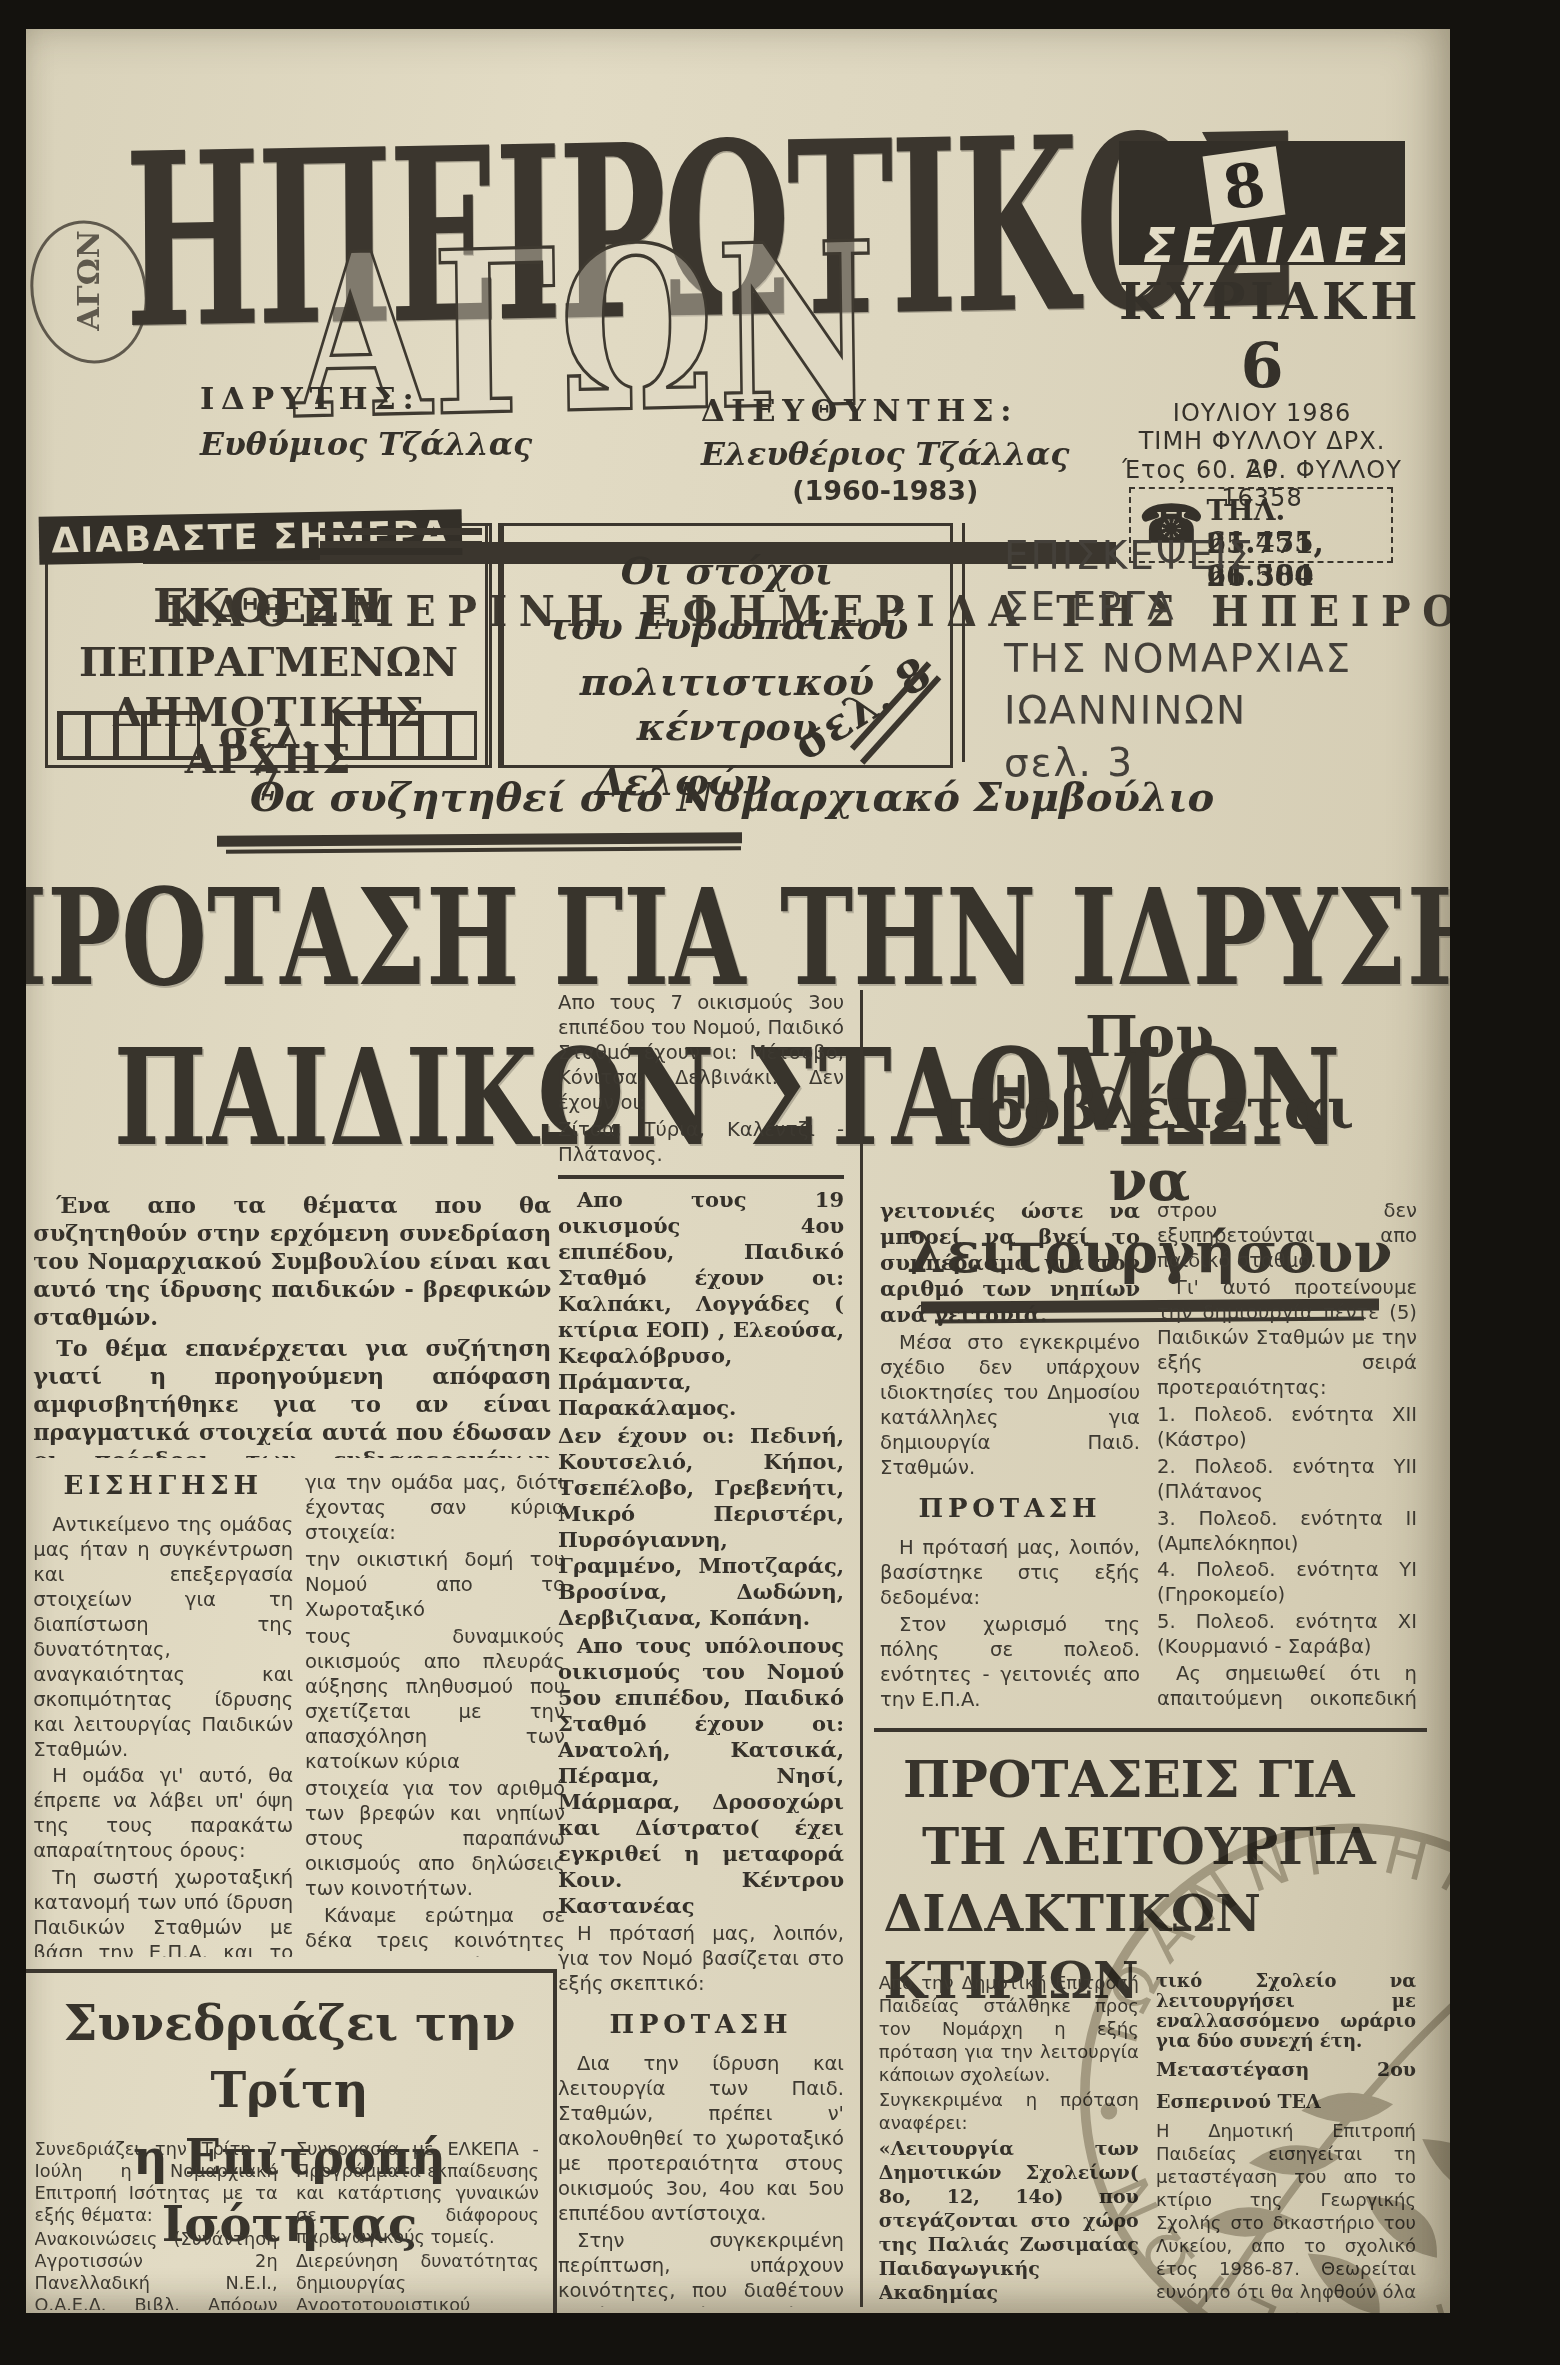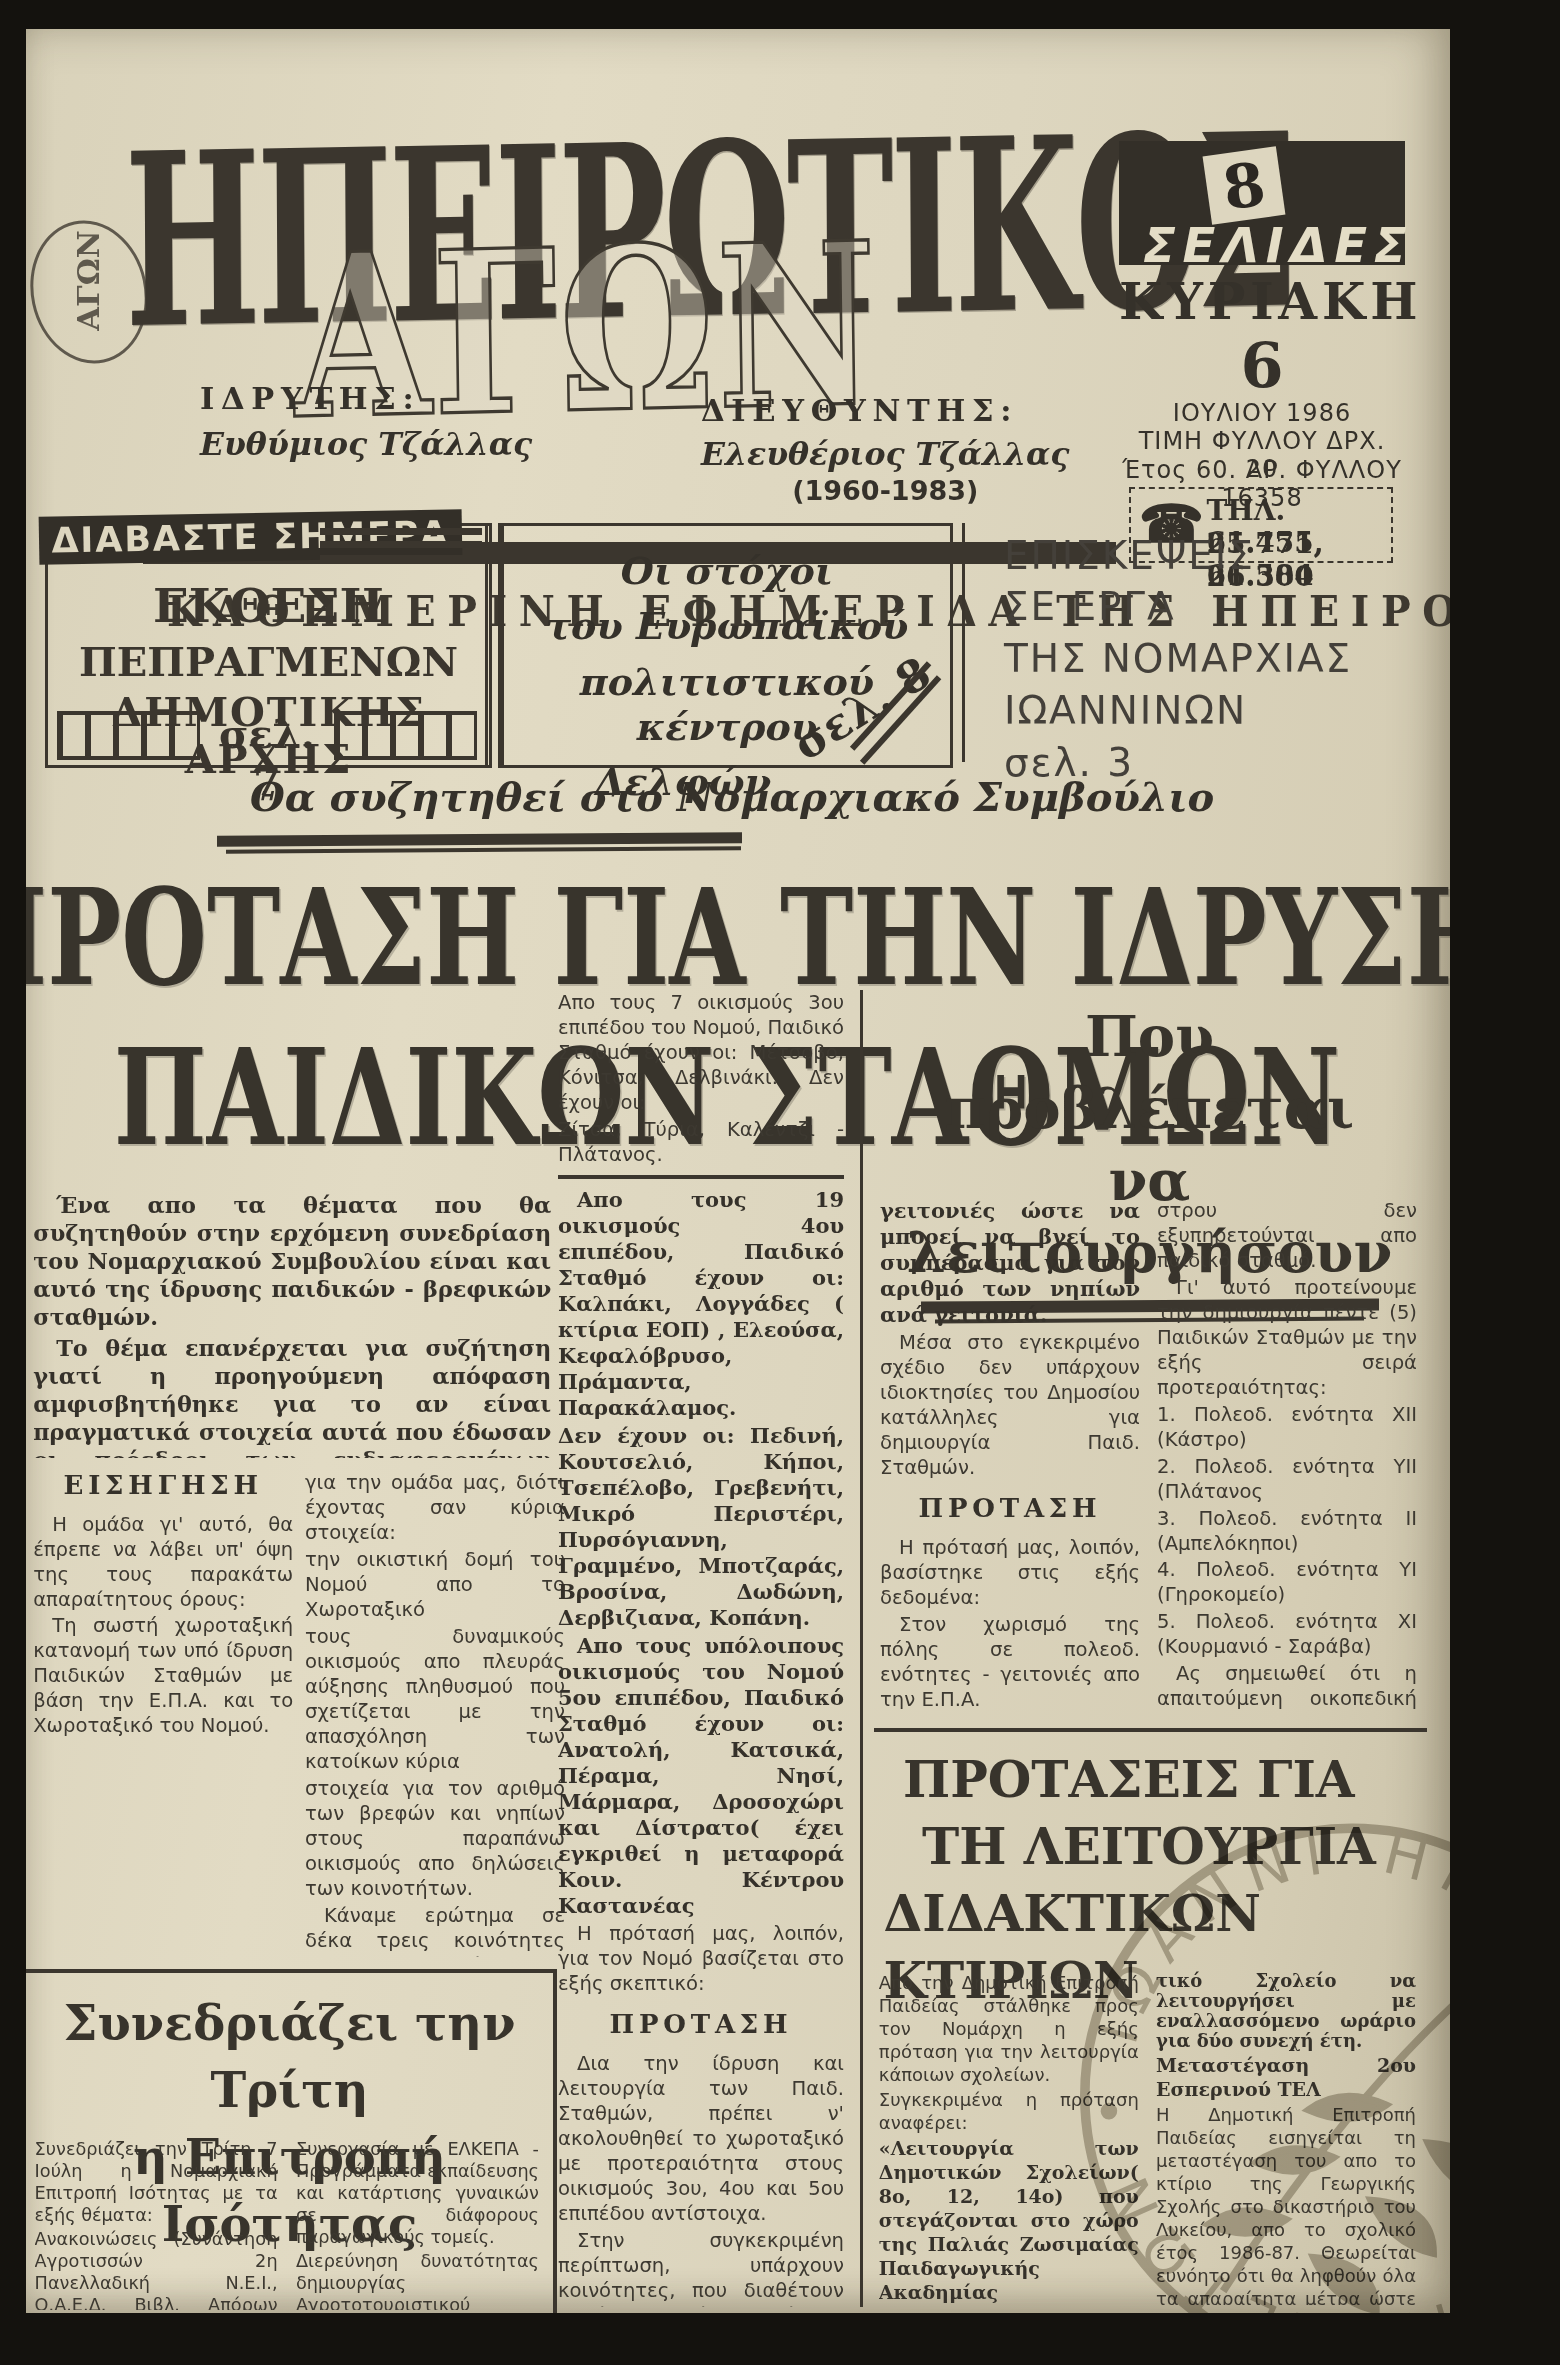--- a/index.html
+++ b/index.html
@@ -157,20 +157,21 @@
     <div class="abs headline" style="left:701px;top:990px;transform:translateX(-50%) scaleX(.74);">ΠΑΙΔΙΚΩΝ ΣΤΑΘΜΩΝ</div>
 
     <div class="abs col" style="left:7.2px;top:1162px;width:518px;height:267px;">
       <p class="lead-para">Ένα απο τα θέματα που θα συζητηθούν στην ερχόμενη συνεδρίαση του Νομαρχιακού Συμβουλίου είναι και αυτό της ίδρυσης παιδικών - βρεφικών σταθμών.</p>
       <p class="lead-para">Το θέμα επανέρχεται για συζήτηση γιατί η προηγούμενη απόφαση αμφισβητήθηκε για το αν είναι πραγματικά στοιχεία αυτά που έδωσαν οι πρόεδροι των ενδιαφερομένων κοινοτήτων, αναφορικά με τον αριθμό των παιδιών που υπάρχουν στα χωριά.</p>
 
     </div>
 
     <div class="abs col" style="left:7.2px;top:1441px;width:260px;height:487px;">
       <div class="subhead" style="margin-top:0;">ΕΙΣΗΓΗΣΗ</div>
+      <p class="sansp">Αντικείμενο της ομάδας μας ήταν η συγκέντρωση και επεξεργασία στοιχείων για τη διαπίστωση της δυνατότητας, αναγκαιότητας και σκοπιμότητας ίδρυσης και λειτουργίας Παιδικών Σταθμών.</p>
       <p class="sansp">Η ομάδα γι' αυτό, θα έπρεπε να λάβει υπ' όψη της τους παρακάτω απαραίτητους όρους:</p>
       <p class="sansp">Τη σωστή χωροταξική κατανομή των υπό ίδρυση Παιδικών Σταθμών με βάση την Ε.Π.Α. και το Χωροταξικό του Νομού.</p>
 
     </div>
 
     <div class="abs col" style="left:279px;top:1441px;width:260px;height:487px;">
       <p class="sansp noind">για την ομάδα μας, διότι έχοντας σαν κύρια στοιχεία:</p>
       <p class="sansp noind">την οικιστική δομή του Νομού απο το Χωροταξικό</p>
       <p class="sansp noind">τους δυναμικούς οικισμούς απο πλευράς αύξησης πληθυσμού που σχετίζεται με την απασχόληση των κατοίκων κύρια</p>
       <p class="sansp noind">στοιχεία για τον αριθμό των βρεφών και νηπίων στους παραπάνω οικισμούς απο δηλώσεις των κοινοτήτων.</p>
@@ -243,21 +244,21 @@
       <div class="prop-head" style="margin-left:9.5px;">ΔΙΔΑΚΤΙΚΩΝ ΚΤΙΡΙΩΝ</div>
       <div class="abs col" style="left:4.8px;top:239px;width:260px;height:334px;">
         <p class="sansp noind" style="font-size:18px;line-height:23px;">Απο την Δημοτική Επιτροπή Παιδείας στάλθηκε προς τον Νομάρχη η εξής πρόταση για την λειτουργία κάποιων σχολείων.</p>
         <p class="sansp noind" style="font-size:18px;line-height:23px;">Συγκεκριμένα η πρόταση αναφέρει:</p>
         <p class="serifp noind" style="font-size:19px;line-height:24px;">«Λειτουργία των Δημοτικών Σχολείων( 8ο, 12, 14ο) που στεγάζονται στο χώρο της Παλιάς Ζωσιμαίας Παιδαγωγικής Ακαδημίας</p>
         <p class="serifp noind" style="font-size:19px;line-height:24px;">Η Δημοτική Επιτροπή Παιδείας εισηγείται:</p>
 
       </div>
       <div class="abs col" style="left:282px;top:239px;width:260px;height:334px;">
         <p class="serifp noind" style="font-size:18px;line-height:20px;">τικό Σχολείο να λειτουργήσει με εναλλασσόμενο ωράριο για δύο συνεχή έτη.</p>
-        <p class="serifp noind" style="font-size:19px;line-height:24px;">Μεταστέγαση 2ου Εσπερινού ΤΕΛ</p>
+        <p class="serifp noind" style="font-size:19px;line-height:32px;">Μεταστέγαση 2ου Εσπερινού ΤΕΛ</p>
         <p class="sansp noind" style="font-size:18px;line-height:23px;">Η Δημοτική Επιτροπή Παιδείας εισηγείται τη μεταστέγαση του απο το κτίριο της Γεωργικής Σχολής στο δικαστήριο του Λυκείου, απο το σχολικό έτος 1986-87. Θεωρείται ευνόητο ότι θα ληφθούν όλα τα απαραίτητα μέτρα ώστε να μη παρεμποδίζεται η εύρυθμη λειτουργία του 4ου Λυκείου.</p>
 
       </div>
     </div>
 
     <svg class="abs wm" style="left:992px;top:1699px;" width="668" height="716" viewBox="0 0 1400 1500">
       <defs>
         <path id="wmring" d="M 700 300 A 470 470 0 1 1 699 300.01" fill="none"></path>
       </defs>
       <circle cx="700" cy="770" r="560" fill="none" stroke="#8d8676" stroke-width="20"></circle>

